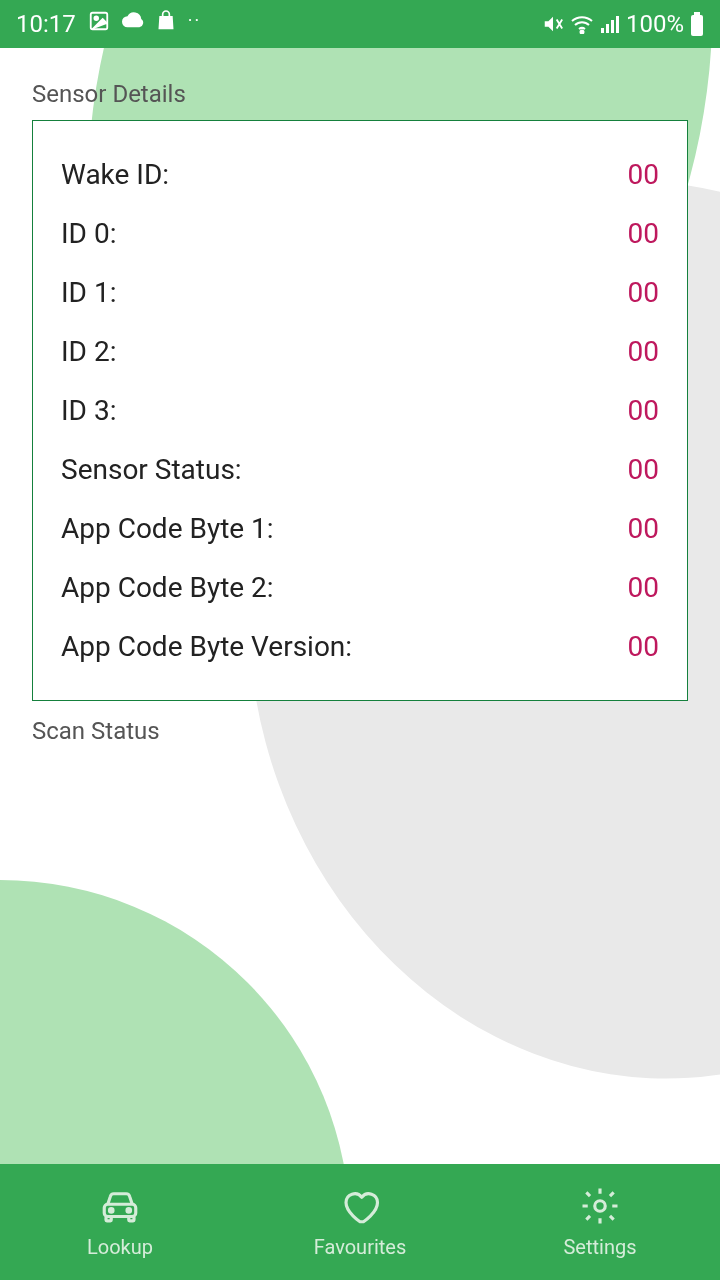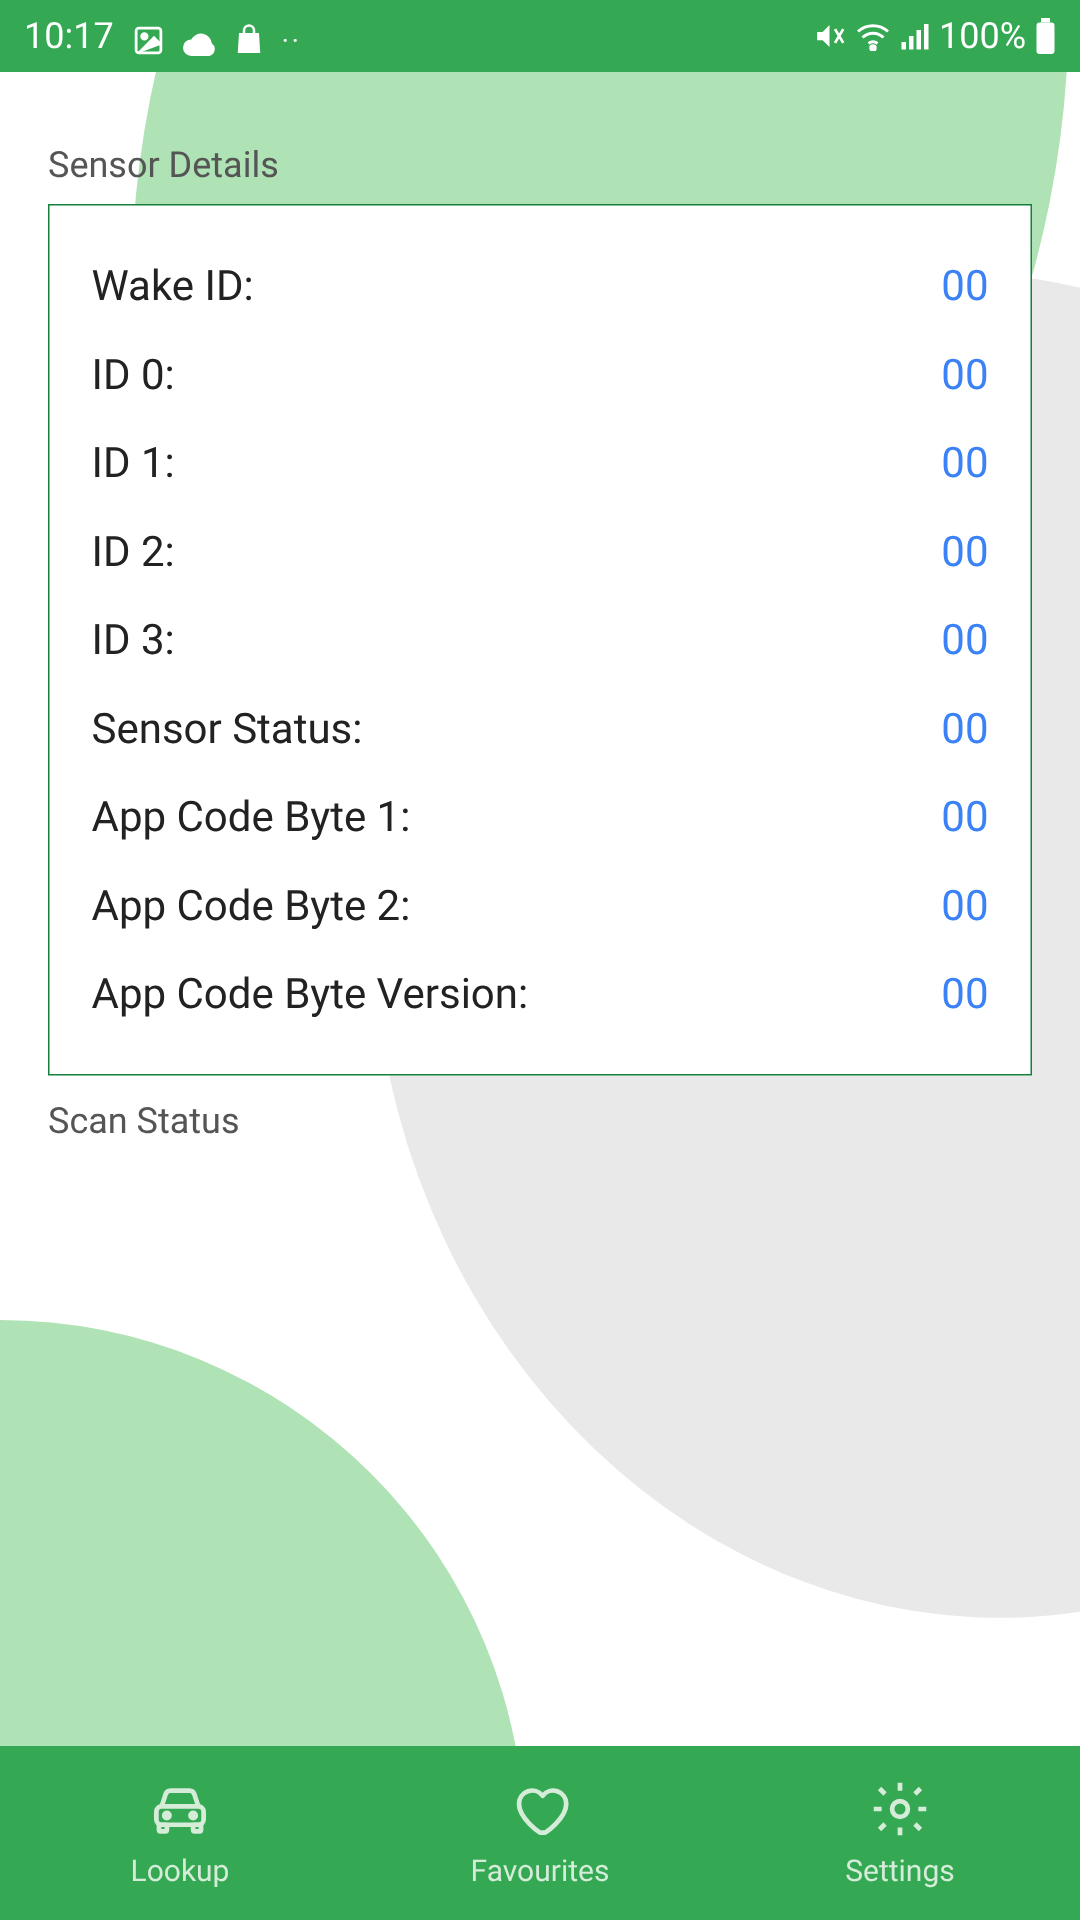--- a/index.html
+++ b/index.html
@@ -60,35 +60,35 @@
       background: #34a853;
       color: #fff;
       display: flex;
       align-items: center;
       justify-content: space-between;
       padding: 0 16px;
       font-size: 24px;
     }
     .status-left {
       display: flex;
-      align-items: flex-end;
+      align-items: flex-start;
       gap: 12px;
     }
     .status-right {
       display: flex;
       gap: 6px;
     }
     .status-icon {
       display: inline-flex;
       align-items: center;
     }
     .content {
       position: relative;
       z-index: 1;
-      padding: 28px 32px;
+      padding: 12px 32px;
     }
     .section-label {
       font-size: 24px;
       color: #555;
       margin-bottom: 12px;
       margin-top: 20px;
     }
     .card {
       background: #fff;
       border: 1px solid #15803d;
@@ -99,21 +99,21 @@
       justify-content: space-between;
       align-items: center;
       padding: 13px 0;
     }
     .row-label {
       font-size: 28px;
       color: #222;
     }
     .row-value {
       font-size: 28px;
-      color: #3b82f6;
+      color: #be185d;
     }
     .scan-text {
       font-size: 28px;
       color: #222;
       line-height: 1.4;
     }
     .bottom-nav {
       position: absolute;
       bottom: 0;
       left: 0;

